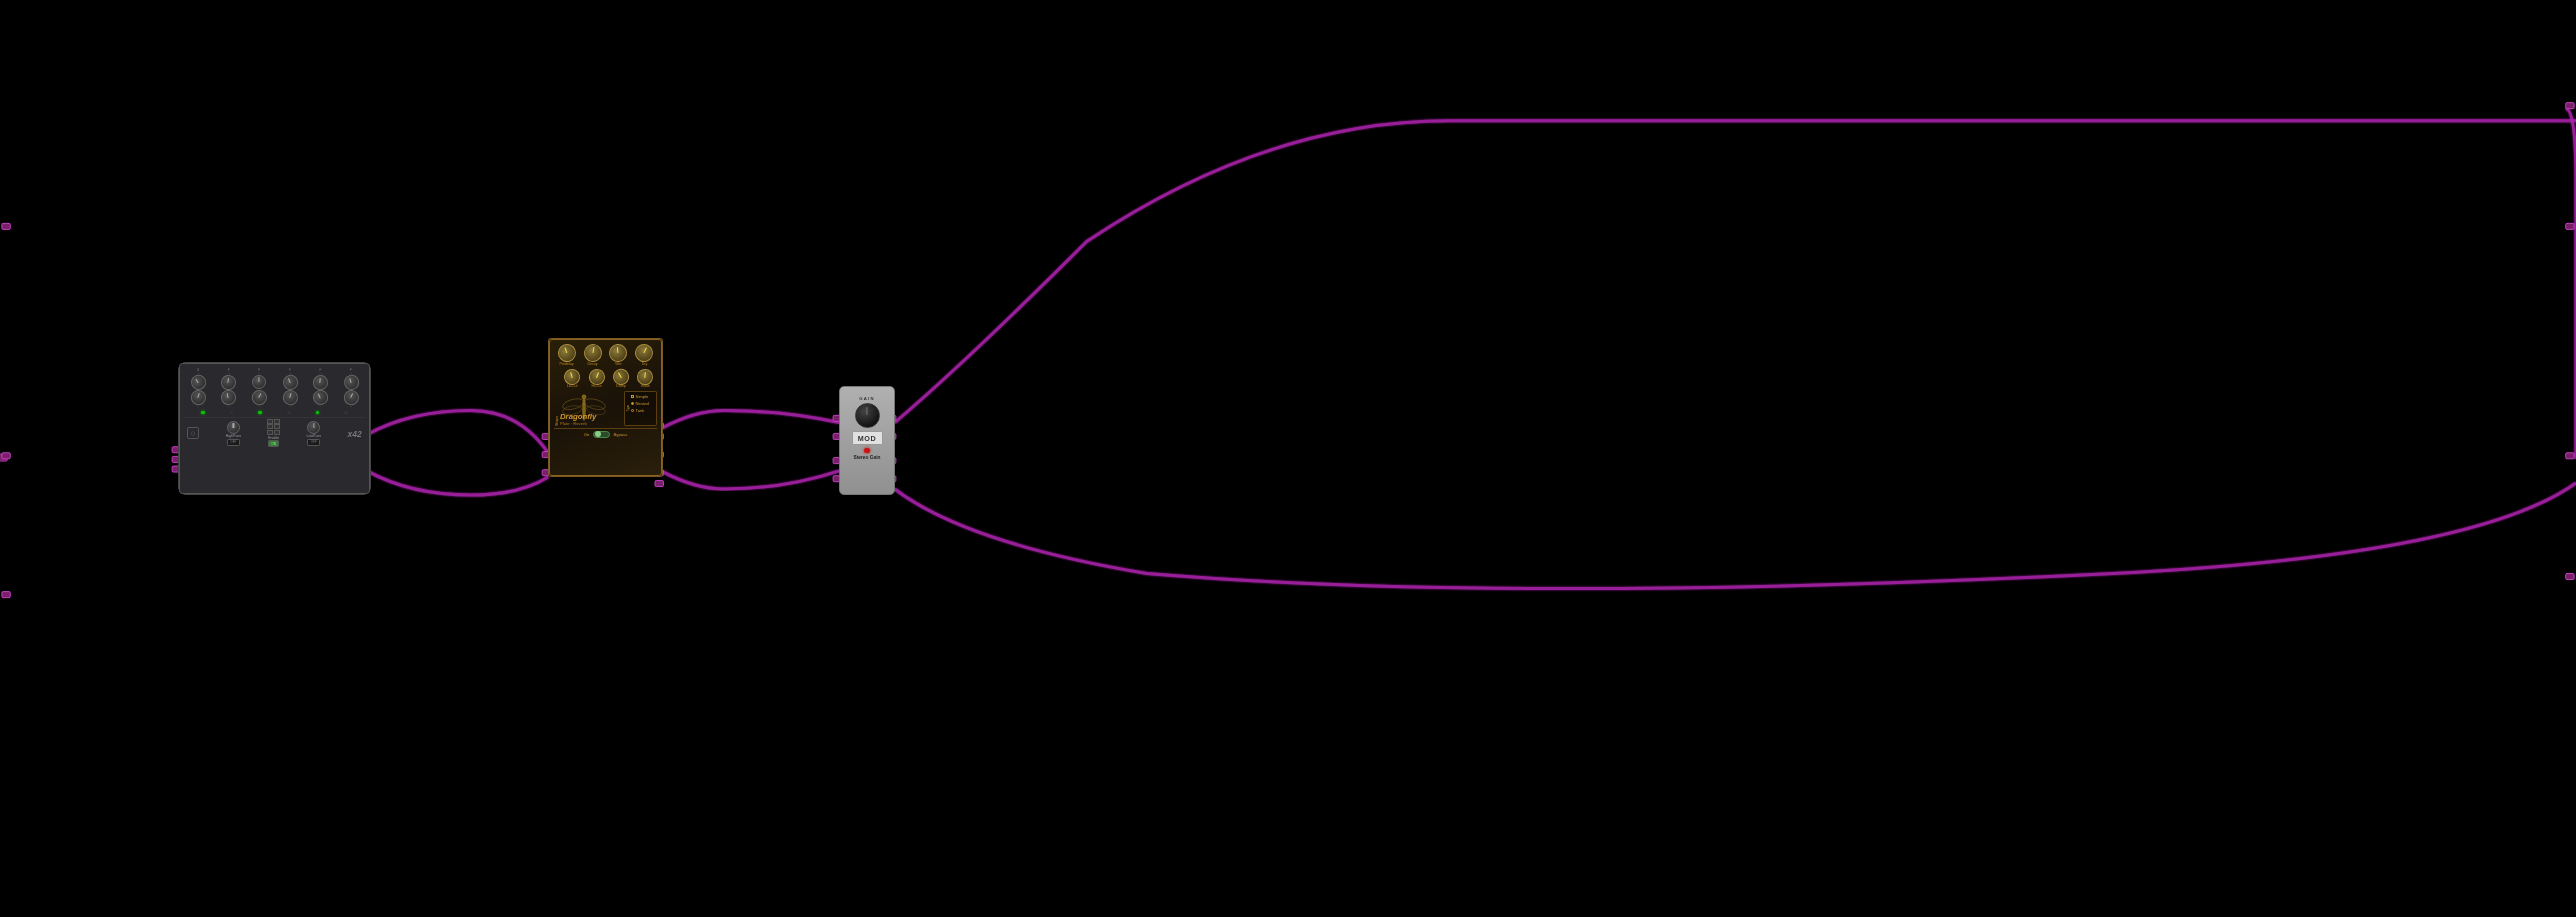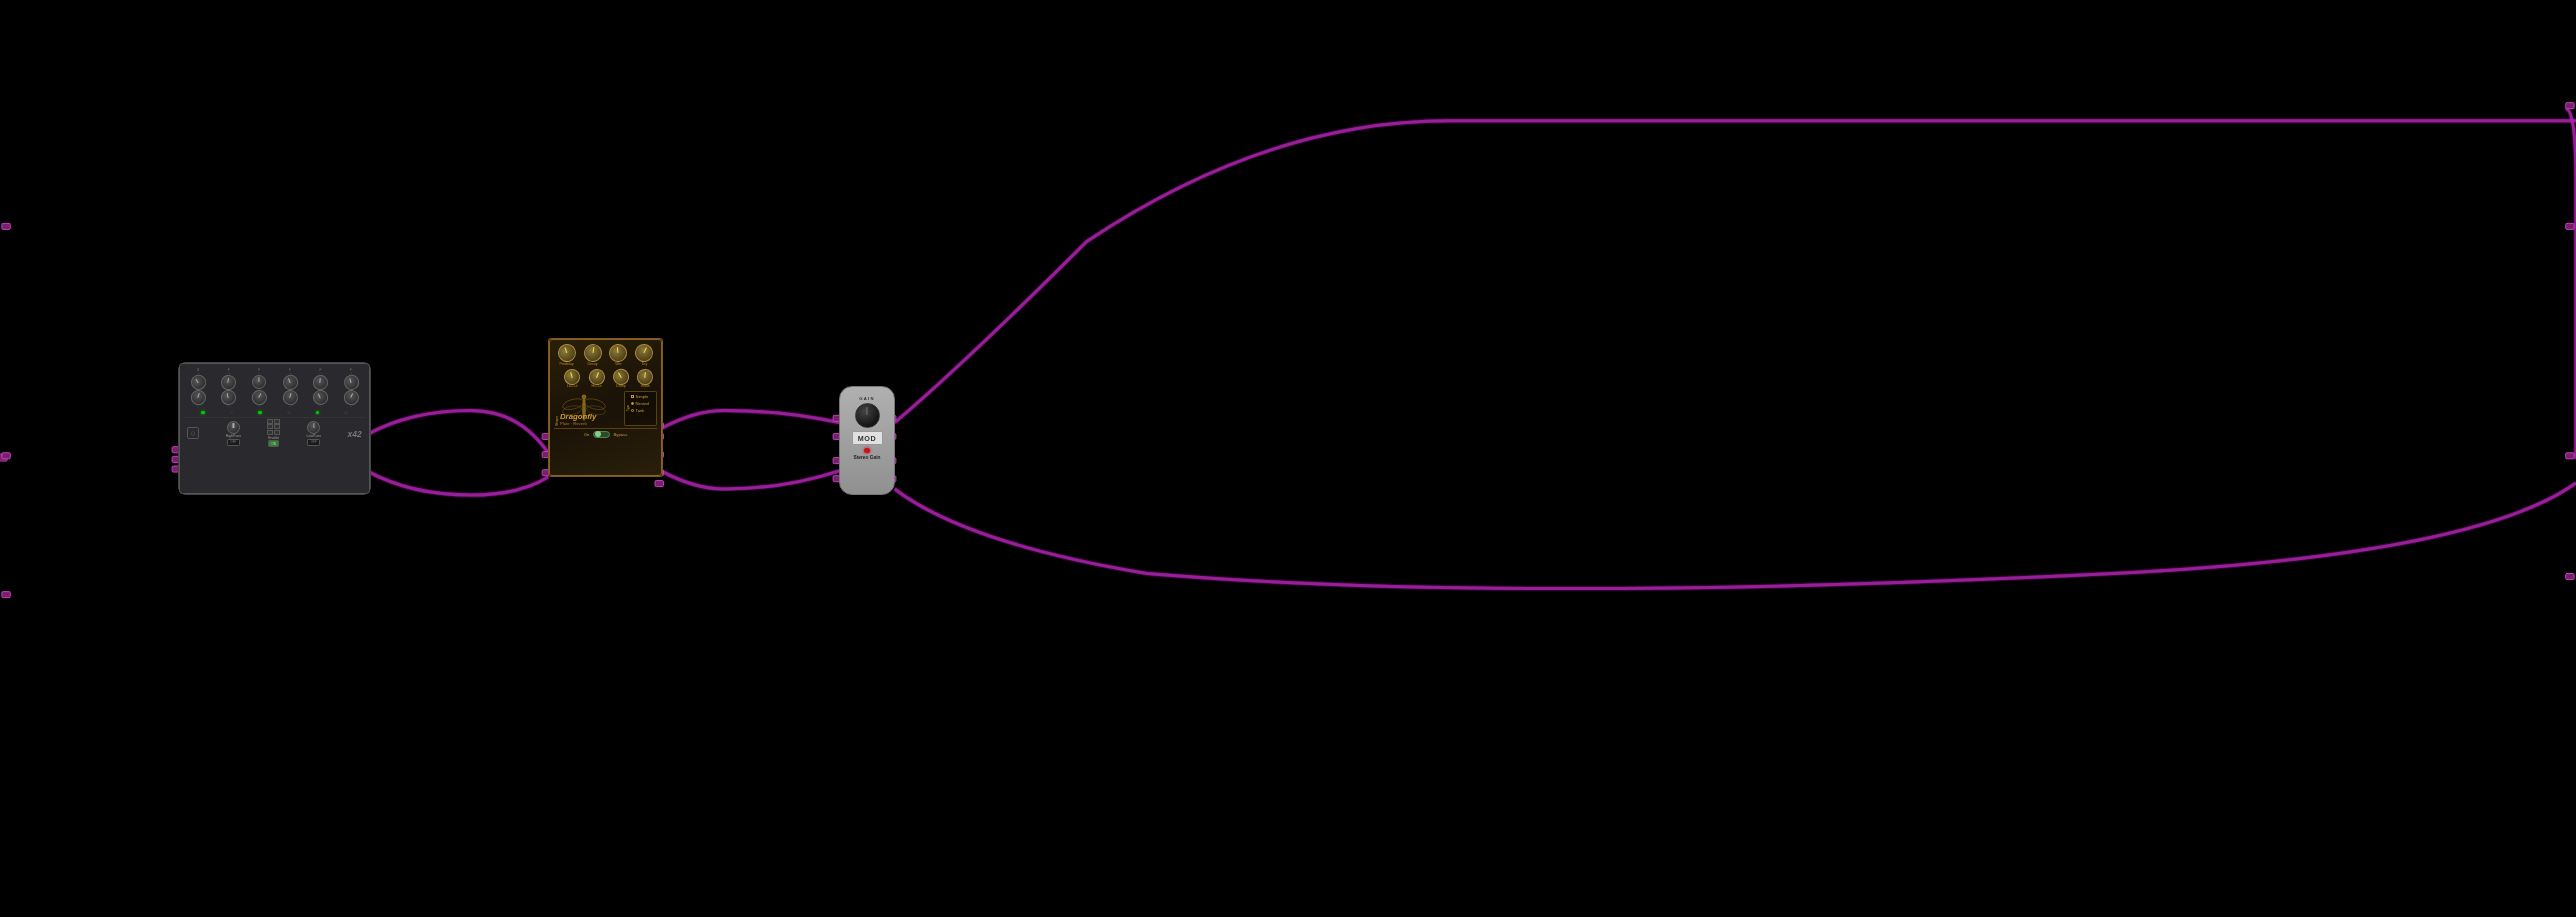--- a/index.html
+++ b/index.html
@@ -423,21 +423,21 @@
     <div style="display:flex;align-items:center;justify-content:center;gap:3.6px;padding:1.8px;border-top:0.6px solid #5a4010;">
       <span style="font-size:4.2px;color:#cc9930;">On</span>
       <div class="df-toggle"></div>
       <span style="font-size:4.2px;color:#cc9930;">Bypass</span>
     </div>
   </div>
 </div>
 
 <div class="module" style="left:839px; top:386px; width:56px; height:109px;">
 
-  <div style="background:linear-gradient(180deg,#b0b0b0,#909090); border:1.2px solid #777; border-radius:13px; width:100%;height:100%;padding:3.6px;">
+  <div style="background:linear-gradient(180deg,#b0b0b0,#909090); border:1.2px solid #777; border-radius:5px; width:100%;height:100%;padding:3.6px;">
 
     <div style="text-align:center;">
       <span style="font-size:4.2px;color:#333;letter-spacing:1.2px;font-weight:bold;">GAIN</span>
       <div style="width:25px;height:25px;background:radial-gradient(circle at 38% 32%,#444,#000);border-radius:50%;border:1.2px solid #333;position:relative;margin:1.8px auto;">
         <div style="width:1.2px;height:7.8px;background:#777;position:absolute;top:3px;left:50%;transform:translateX(-50%);border-radius:0.6px;"></div>
       </div>
     </div>
 
     <div style="width:31px;height:14.5px;background:#e0e0e0;border:1.2px solid #999;border-radius:1.8px;margin:2.4px auto;display:flex;align-items:center;justify-content:center;">
       <span style="font-size:7.2px;font-weight:bold;color:#333;letter-spacing:0.6px;">MOD</span>

